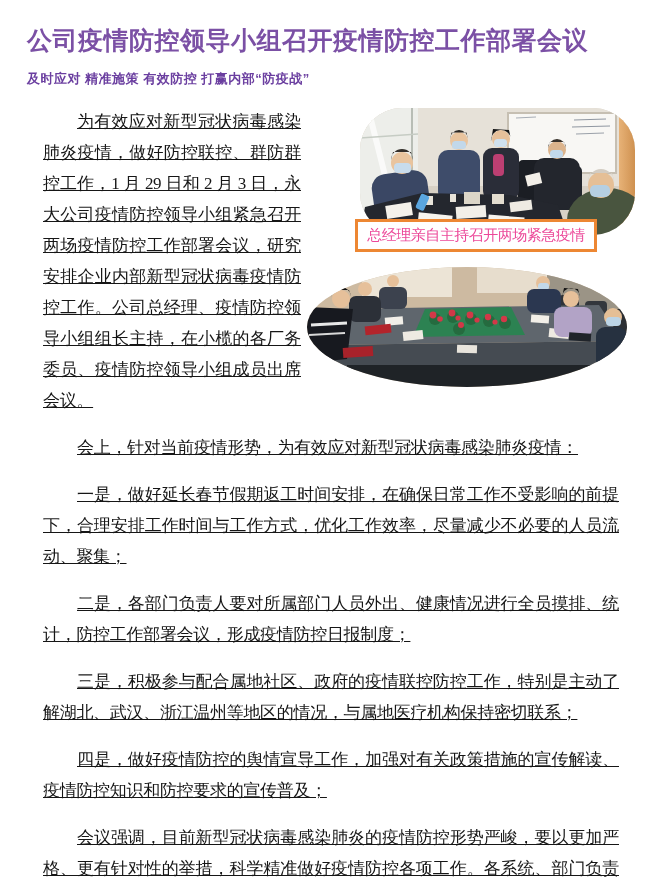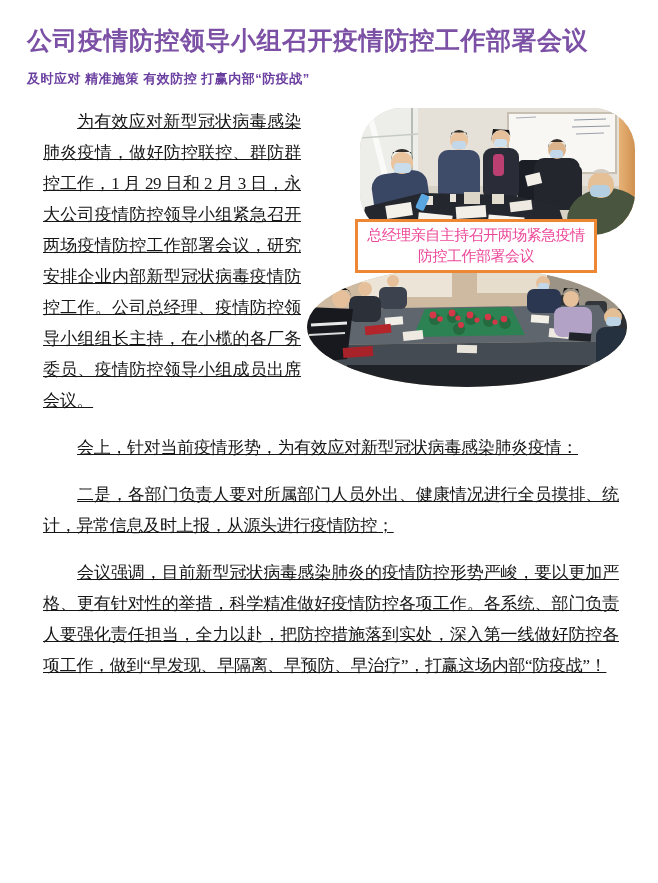--- a/index.html
+++ b/index.html
@@ -108,21 +108,20 @@
           <rect x="132" y="86" width="12" height="10" fill="#e3ddcf"></rect>
           <rect x="66" y="88" width="7" height="9" fill="#e8e4da"></rect>
           <rect x="90" y="86" width="6" height="8" fill="#e8e4da"></rect>
           <rect x="58" y="86" width="9" height="16" rx="2" fill="#5aa6e0" transform="rotate(24 62 94)"></rect>
         </g>
       </svg>
     </div>
 
     <div class="caption-box">
       <span>总经理亲自主持召开两场紧急疫情</span>
-      <span>防控工作部署会议</span>
     </div>
 
     <div class="photo-large">
       <svg width="320" height="120" viewBox="0 0 320 120" xmlns="http://www.w3.org/2000/svg">
         <g>
           <rect x="0" y="0" width="320" height="120" fill="#cdbaa1"></rect>
           <rect x="55" y="0" width="90" height="30" fill="#ece4d6"></rect>
           <rect x="170" y="0" width="70" height="26" fill="#e7ddcd"></rect>
           <rect x="240" y="0" width="80" height="62" fill="#9b9486"></rect>
         </g>
@@ -194,16 +193,19 @@
         <g>
           <polygon points="0,88 26,120 0,120" fill="#c9b494"></polygon>
           <polygon points="320,84 320,120 290,120" fill="#c4ae8e"></polygon>
         </g>
       </svg>
     </div>
   </div>
 
   <p class="body">为有效应对新型冠状病毒感染肺炎疫情，做好防控联控、群防群控工作，1 月 29 日和 2 月 3 日，永大公司疫情防控领导小组紧急召开两场疫情防控工作部署会议，研究安排企业内部新型冠状病毒疫情防控工作。公司总经理、疫情防控领导小组组长主持，在小榄的各厂务委员、疫情防控领导小组成员出席会议。</p>
   <p class="body">会上，针对当前疫情形势，为有效应对新型冠状病毒感染肺炎疫情：</p>
-  <p class="body">二是，各部门负责人要对所属部门人员外出、健康情况进行全员摸排、统计，异常信息及时上报，从源头进行疫情防控；</p>
+  <p class="body">一是，做好延长春节假期返工时间安排，在确保日常工作不受影响的前提下，合理安排工作时间与工作方式，优化工作效率，尽量减少不必要的人员流动、聚集；</p>
+  <p class="body">二是，各部门负责人要对所属部门人员外出、健康情况进行全员摸排、统计，防控工作部署会议，形成疫情防控日报制度；</p>
+  <p class="body">三是，积极参与配合属地社区、政府的疫情联控防控工作，特别是主动了解湖北、武汉、浙江温州等地区的情况，与属地医疗机构保持密切联系；</p>
+  <p class="body">四是，做好疫情防控的舆情宣导工作，加强对有关政策措施的宣传解读、疫情防控知识和防控要求的宣传普及；</p>
   <p class="body">会议强调，目前新型冠状病毒感染肺炎的疫情防控形势严峻，要以更加严格、更有针对性的举措，科学精准做好疫情防控各项工作。各系统、部门负责人要强化责任担当，全力以赴，把防控措施落到实处，深入第一线做好防控各项工作，做到“早发现、早隔离、早预防、早治疗”，打赢这场内部“防疫战”！</p>
 
 </div>
 
 </body></html>

